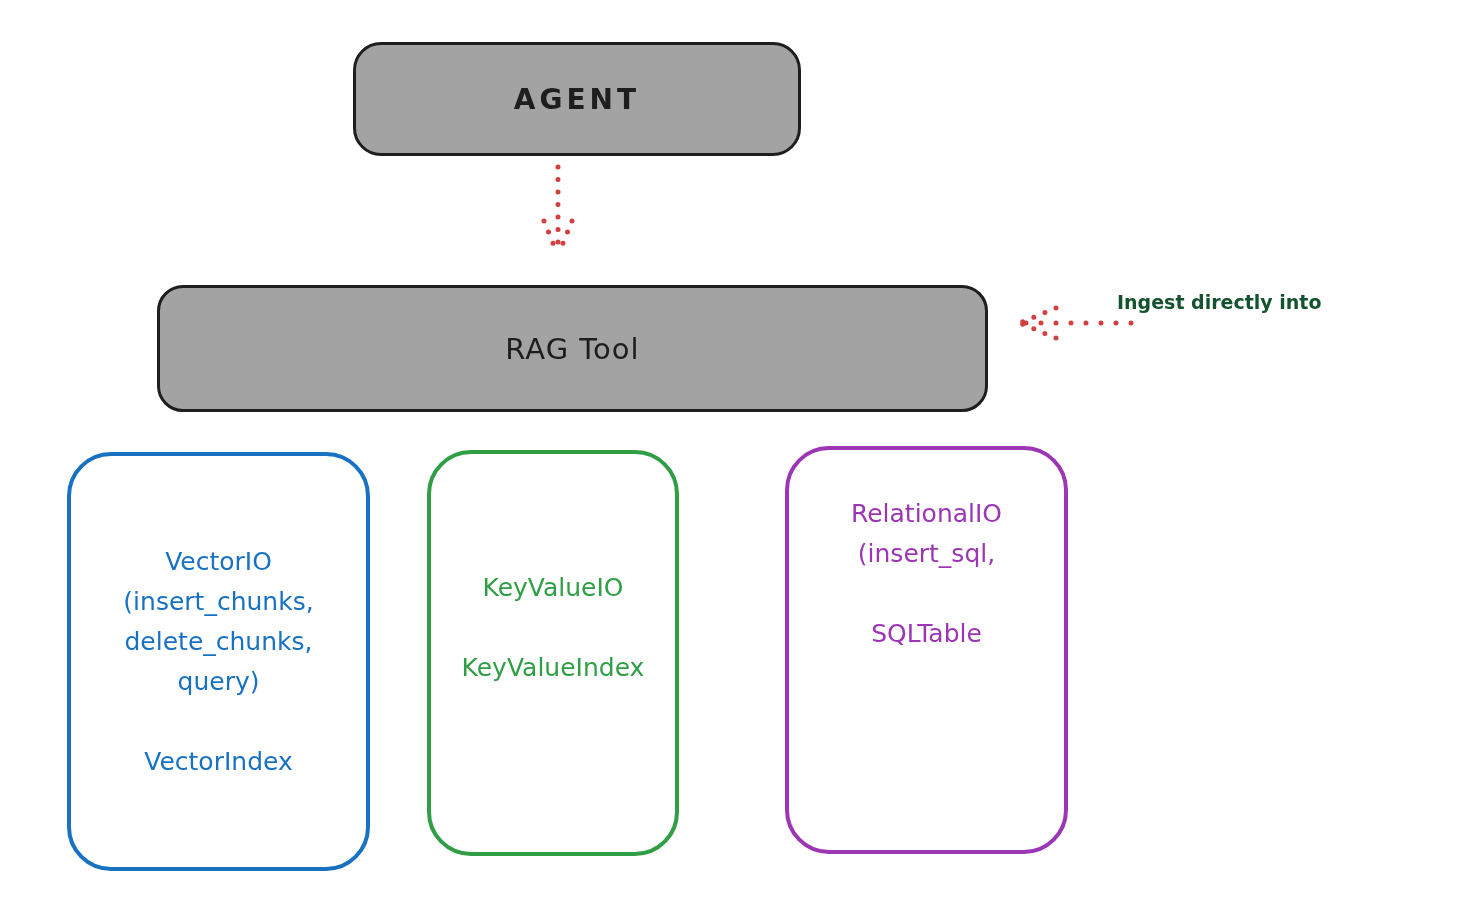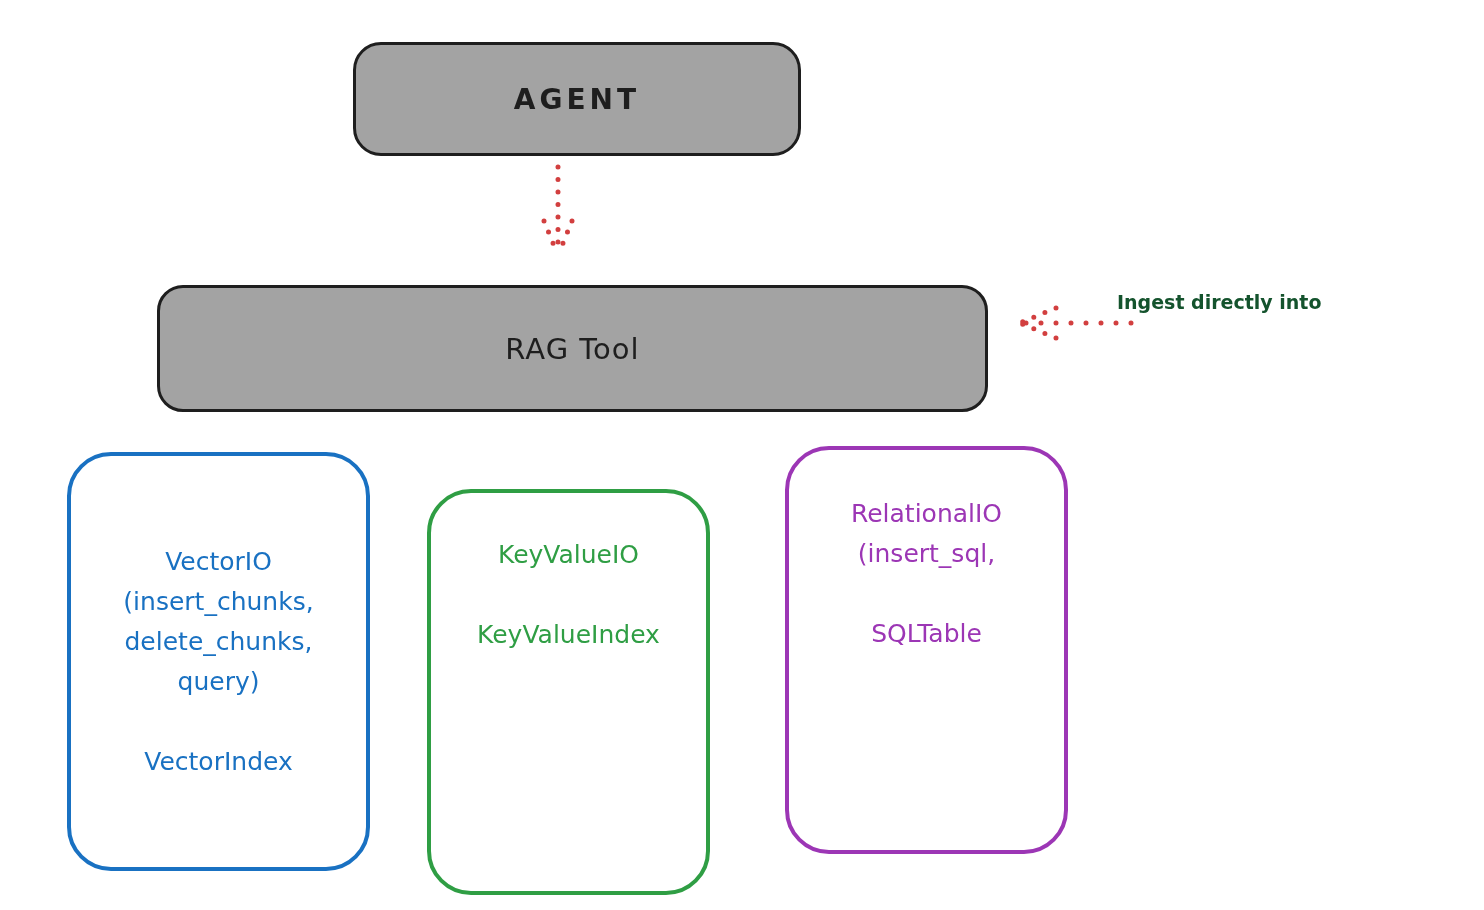--- a/index.html
+++ b/index.html
@@ -54,25 +54,24 @@
   .backend-box .spacer { height: 40px; }
   .blue-box {
     left: 67px; top: 452px;
     width: 303px; height: 419px;
     border: 4px solid #1971c2;
     color: #1971c2;
     padding-top: 86px;
   }
   .green-box {
     left: 427px; top: 450px;
-    width: 283px; height: 406px;
+    width: 252px; height: 406px;
     border: 4px solid #2f9e44;
     color: #2f9e44;
-    padding-top: 42px;
-    margin-top: 39px;
+    padding-top: 114px;
   }
   .purple-box {
     left: 785px; top: 446px;
     width: 283px; height: 408px;
     border: 4px solid #9c36b5;
     color: #9c36b5;
     padding-top: 44px;
   }
   
   .annotation {

